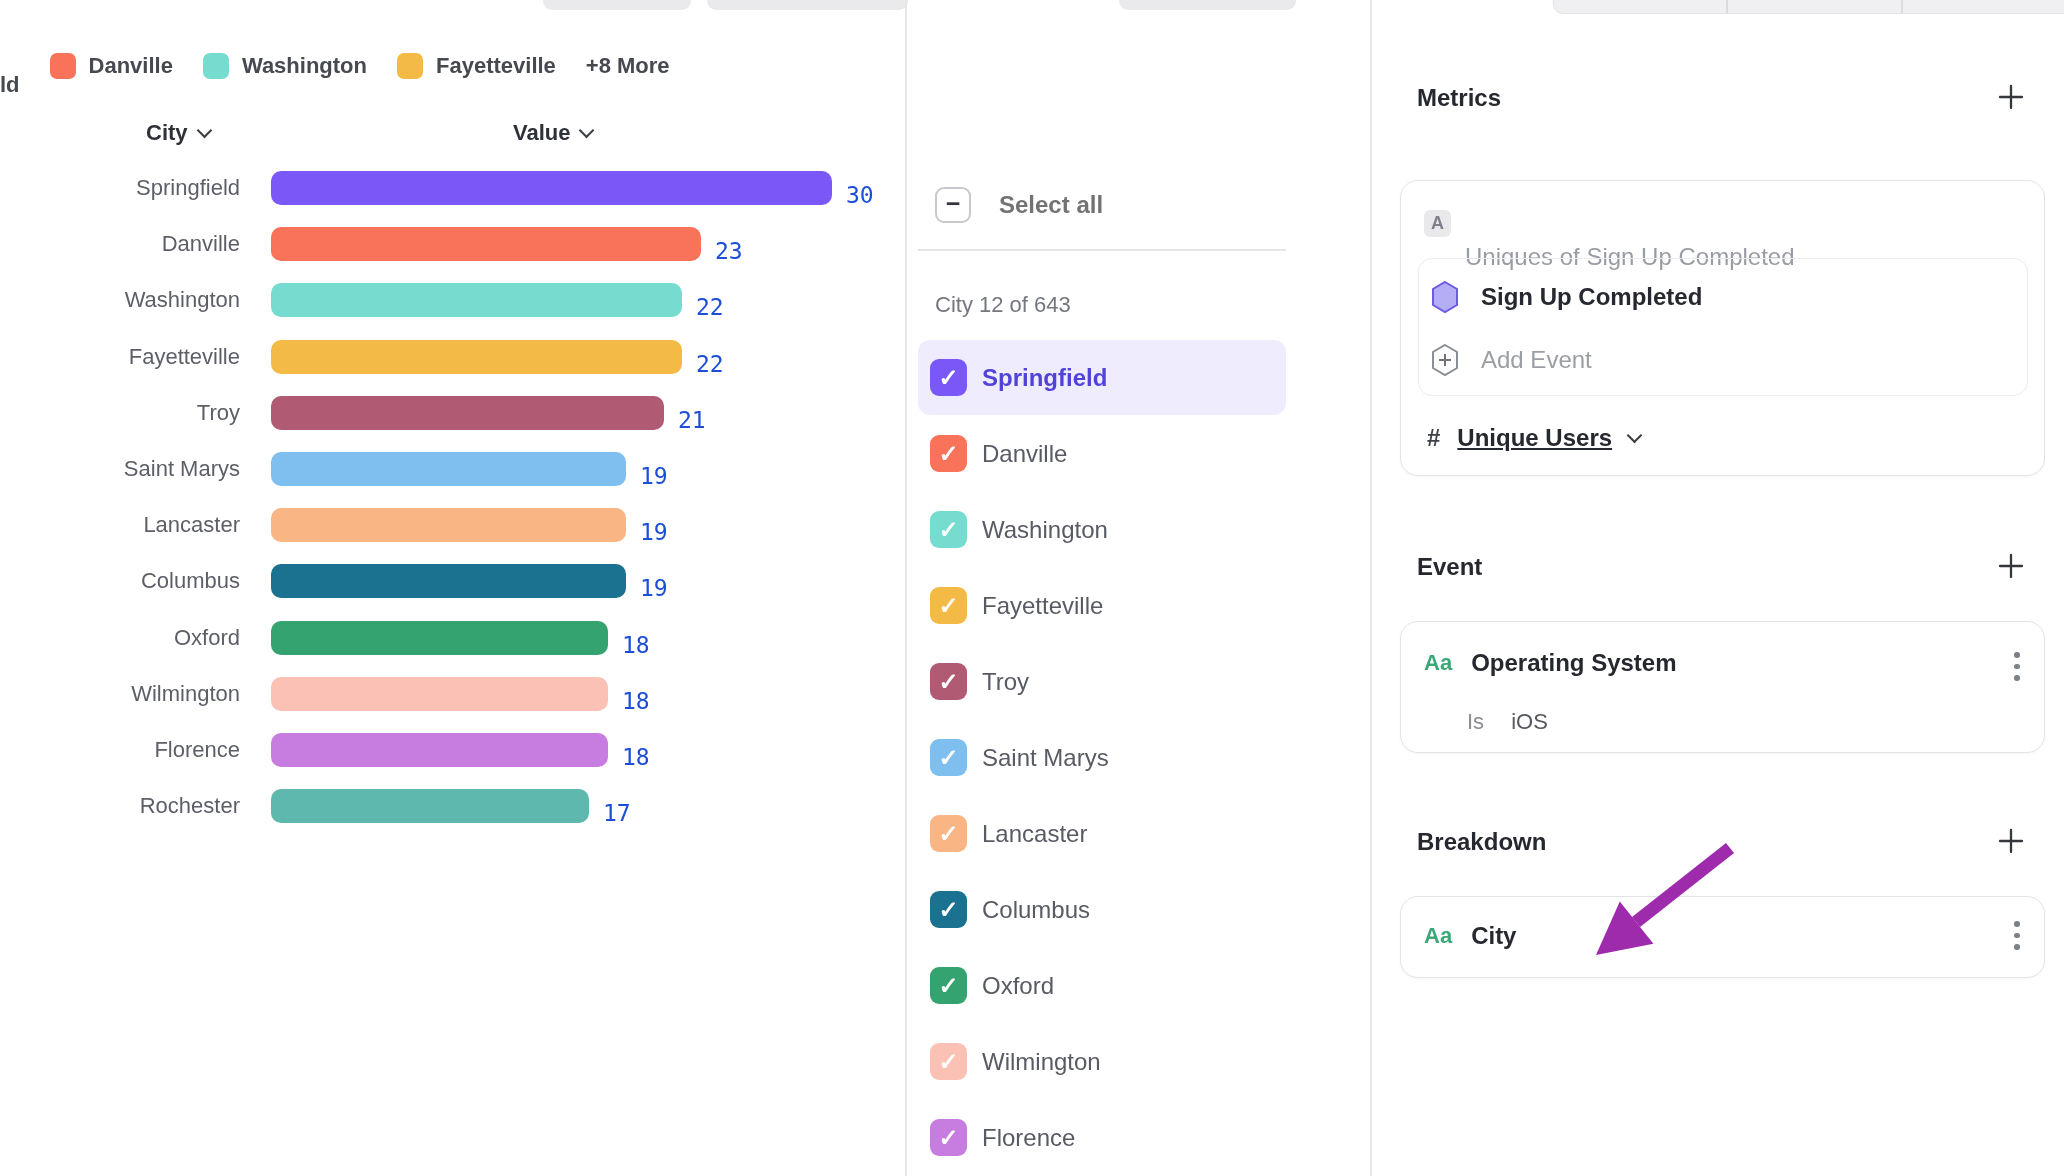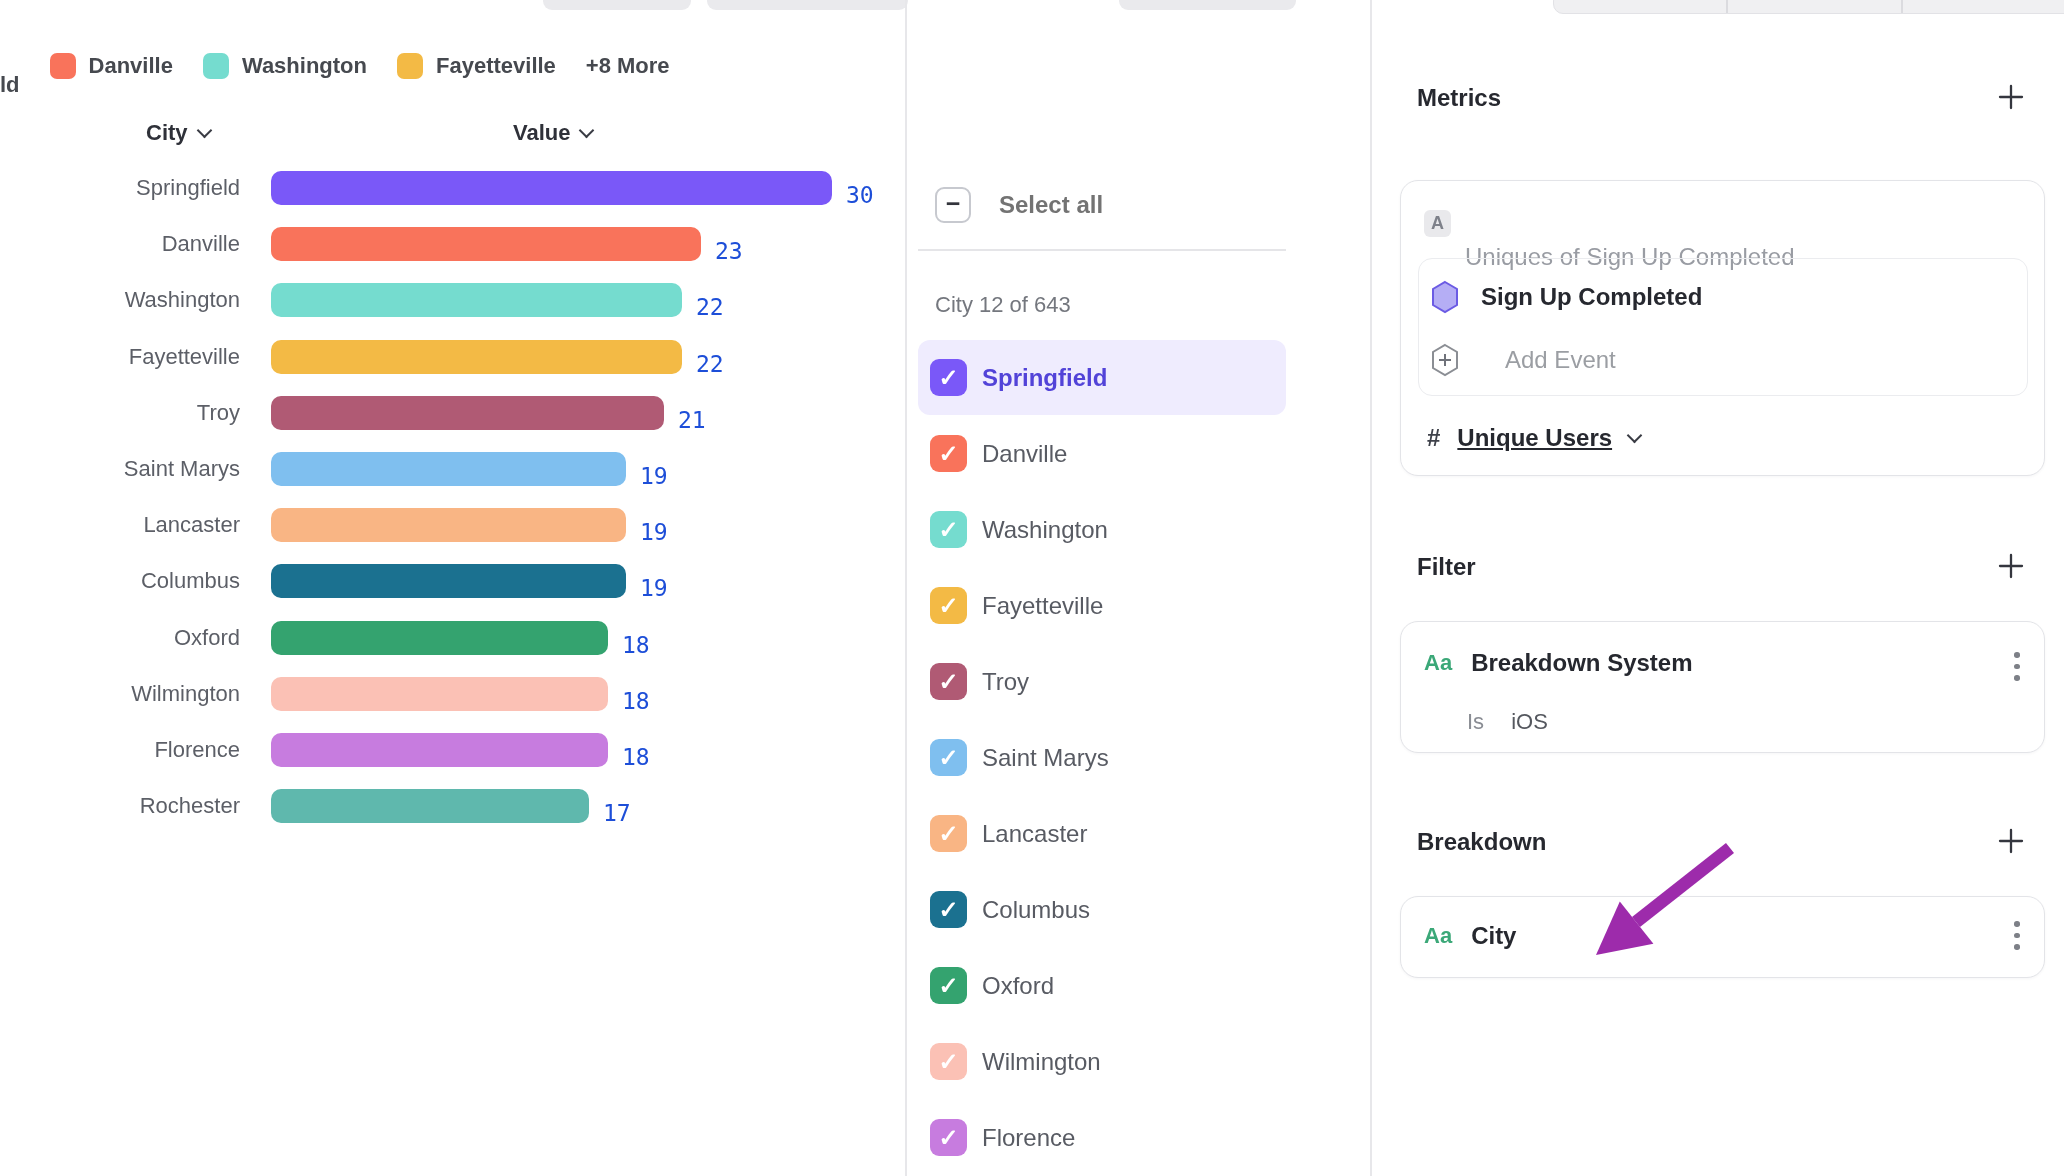--- a/index.html
+++ b/index.html
@@ -68,21 +68,21 @@
         border-radius:18px;box-shadow:0 1px 3px rgba(35,38,59,.04);box-sizing:border-box;}
   #m-card{top:180px;height:296px}#f-card{top:621px;height:132px}#b-card{top:896px;height:82px}
   .abadge{position:absolute;left:23px;top:29px;width:27px;height:27px;background:#E9E9EC;border-radius:6px;
           color:#7E818A;font-weight:700;font-size:18px;display:flex;align-items:center;justify-content:center;}
   .m-sum{position:absolute;left:64px;top:30px;line-height:27px;font-size:24px;color:#999CA3;margin-top:32px;}
   .m-inner{position:absolute;left:17px;top:77px;width:610px;height:138px;border:1.5px solid #EBECEF;
            border-radius:14px;box-sizing:border-box;}
   .ev-row{position:absolute;left:12px;display:flex;align-items:center;gap:22px;height:34px;}
   .ev1{top:21px}.ev2{top:84px}
   .ev-label{font-size:24px;font-weight:700;color:#26282F;}
-  .add-label{font-size:24px;color:#9B9EA3;margin-left:24px;}
+  .add-label{font-size:24px;color:#9B9EA3;}
   .m-measure{position:absolute;left:26px;top:243px;height:28px;display:flex;align-items:center;gap:17px;}
   .hash{font-size:24px;font-weight:700;color:#3E414A;}
   .meas-label{font-size:24px;font-weight:700;color:#26282F;text-decoration:underline;}
   .aa{font-size:22px;font-weight:700;color:#3BA878;}
   .f-row1{position:absolute;left:23px;top:26px;display:flex;align-items:center;gap:19px;height:30px;}
   .prop-label{font-size:24px;font-weight:700;color:#26282F;}
   .f-row2{position:absolute;left:66px;top:87px;display:flex;gap:27px;font-size:22px;align-items:center;}
   .op{color:#8A8D94}.opval{color:#55585F;}
   .b-row1{position:absolute;left:23px;top:24px;display:flex;align-items:center;gap:19px;height:30px;}
   .kebab{position:absolute;right:24px;display:flex;flex-direction:column;gap:6px;width:6px;}
@@ -277,29 +277,29 @@
         <span class="add-label">Add Event</span>
       </div>
     </div>
     <div class="m-measure">
       <span class="hash">#</span>
       <span class="meas-label">Unique Users</span>
       <span class="chev"></span>
     </div>
   </div>
 
-  <div class="sec-title" id="f-title">Filter</div>
+  <div class="sec-title" id="f-title">Event</div>
   <svg class="plus" id="f-plus" viewBox="0 0 30 30">
     <path d="M15 4v22M4 15h22" stroke="#34363E" stroke-width="2.3" stroke-linecap="round" fill="none"></path>
   </svg>
 
   <div class="card" id="f-card">
     <div class="f-row1">
       <span class="aa">Aa</span>
-      <span class="prop-label">Breakdown System</span>
+      <span class="prop-label">Operating System</span>
     </div>
     <div class="kebab kb-f">
         <i></i>
         <i></i>
         <i></i>
       </div>
     <div class="f-row2">
       <span class="op">Is</span>
       <span class="opval">iOS</span>
     </div>

